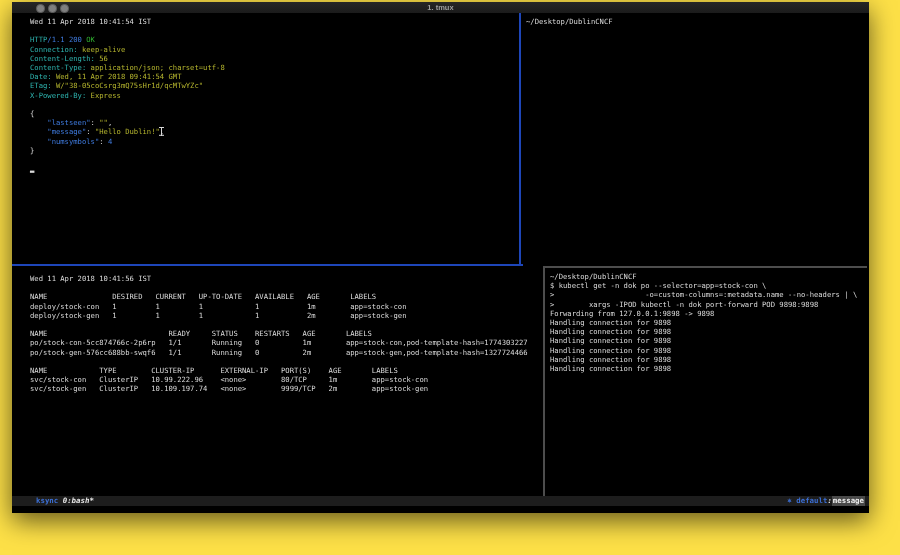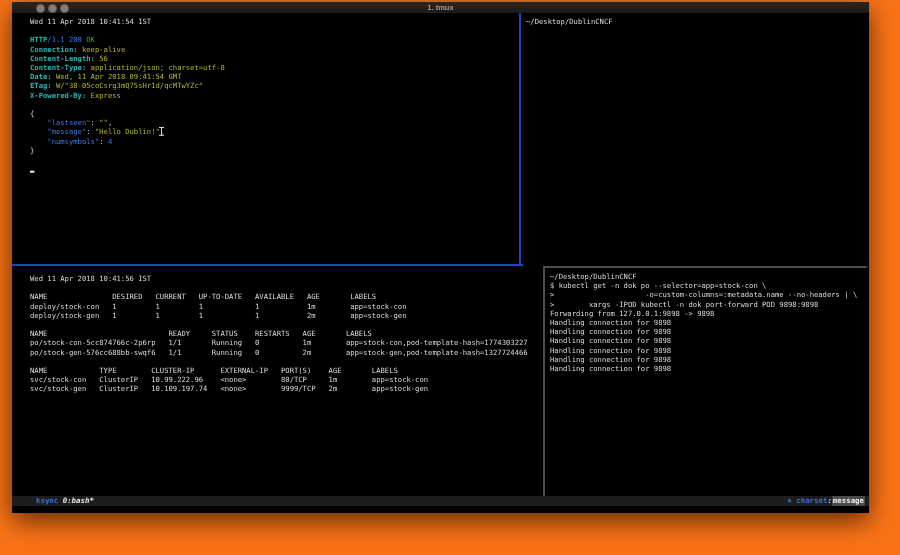--- a/index.html
+++ b/index.html
@@ -1,33 +1,33 @@
 <!DOCTYPE html>
 <html><head>
 <meta charset="utf-8">
 <style>
   html,body{margin:0;padding:0;background:#0c0c0c;}
-  .stage{position:relative;width:900px;height:555px;background:#f97316;overflow:hidden;
+  .stage{position:relative;width:900px;height:555px;background:#fde047;overflow:hidden;
          font-family:"DejaVu Sans Mono","Liberation Mono",monospace;}
   .window{position:absolute;left:12px;top:2px;width:857px;height:511px;background:#000;
           box-shadow:0 8px 24px rgba(0,0,0,.6);}
   
   .titlebar{position:absolute;left:0;top:0;width:100%;height:11px;
             background:linear-gradient(#262626,#1b1b1b);border-bottom:1px solid #000;
             display:flex;align-items:center;justify-content:center;}
   .titlebar .title{font-family:"Liberation Sans",sans-serif;font-size:7.5px;font-weight:600;
                    color:#9e9e9e;line-height:11px;}
   .lights{position:absolute;left:24px;top:2px;display:flex;gap:3.5px;}
   .light{width:6.5px;height:6.5px;border-radius:50%;background:#7f7f7f;border:.5px solid #5c5c5c;}
   
   .pane{position:absolute;overflow:hidden;}
   .pane pre{margin:0;font-size:7.2px;line-height:9.2px;white-space:pre;color:#dcdcdc;}
   .tline{white-space:pre;}
   .c-fg{color:#dcdcdc;}
-  .c-teal{color:#2eb5b0;font-weight:bold;}
+  .c-teal{color:#2eb5b0;}
   .c-blue{color:#3f7bdf;}
   .c-green{color:#2fae2f;}
   .c-yellow{color:#b6b62e;}
   .pane-topleft{left:0;top:11px;width:507px;height:251px;}
   .pane-topleft .lines{padding:4px 0 0 18px;}
   .pane-topright{left:509px;top:11px;width:348px;height:253px;}
   .pane-topright .lines{padding:4px 0 0 5px;}
   .pane-bottomleft{left:0;top:264px;width:531px;height:274px;}
   .pane-bottomleft .lines{padding:8px 0 0 18px;}
   .pane-bottomright{left:533px;top:266px;width:324px;height:228px;}
@@ -92,20 +92,20 @@
     <div class="ibeam"></div>
 
     <div class="statusbar">
       <div class="left-group">
         <span class="s-blue">ksync</span>
         <span class="s-white">&nbsp;</span>
         <span class="s-white">0:bash*</span>
       </div>
       <div class="right-group">
         <span class="s-blue">⎈</span>
-        <span class="s-blue"> charset</span>
+        <span class="s-blue"> default</span>
         <span class="s-white">:</span>
         <span class="kube-ns">message</span>
       </div>
     </div>
 
   </div>
 </div>
 
 </body></html>

